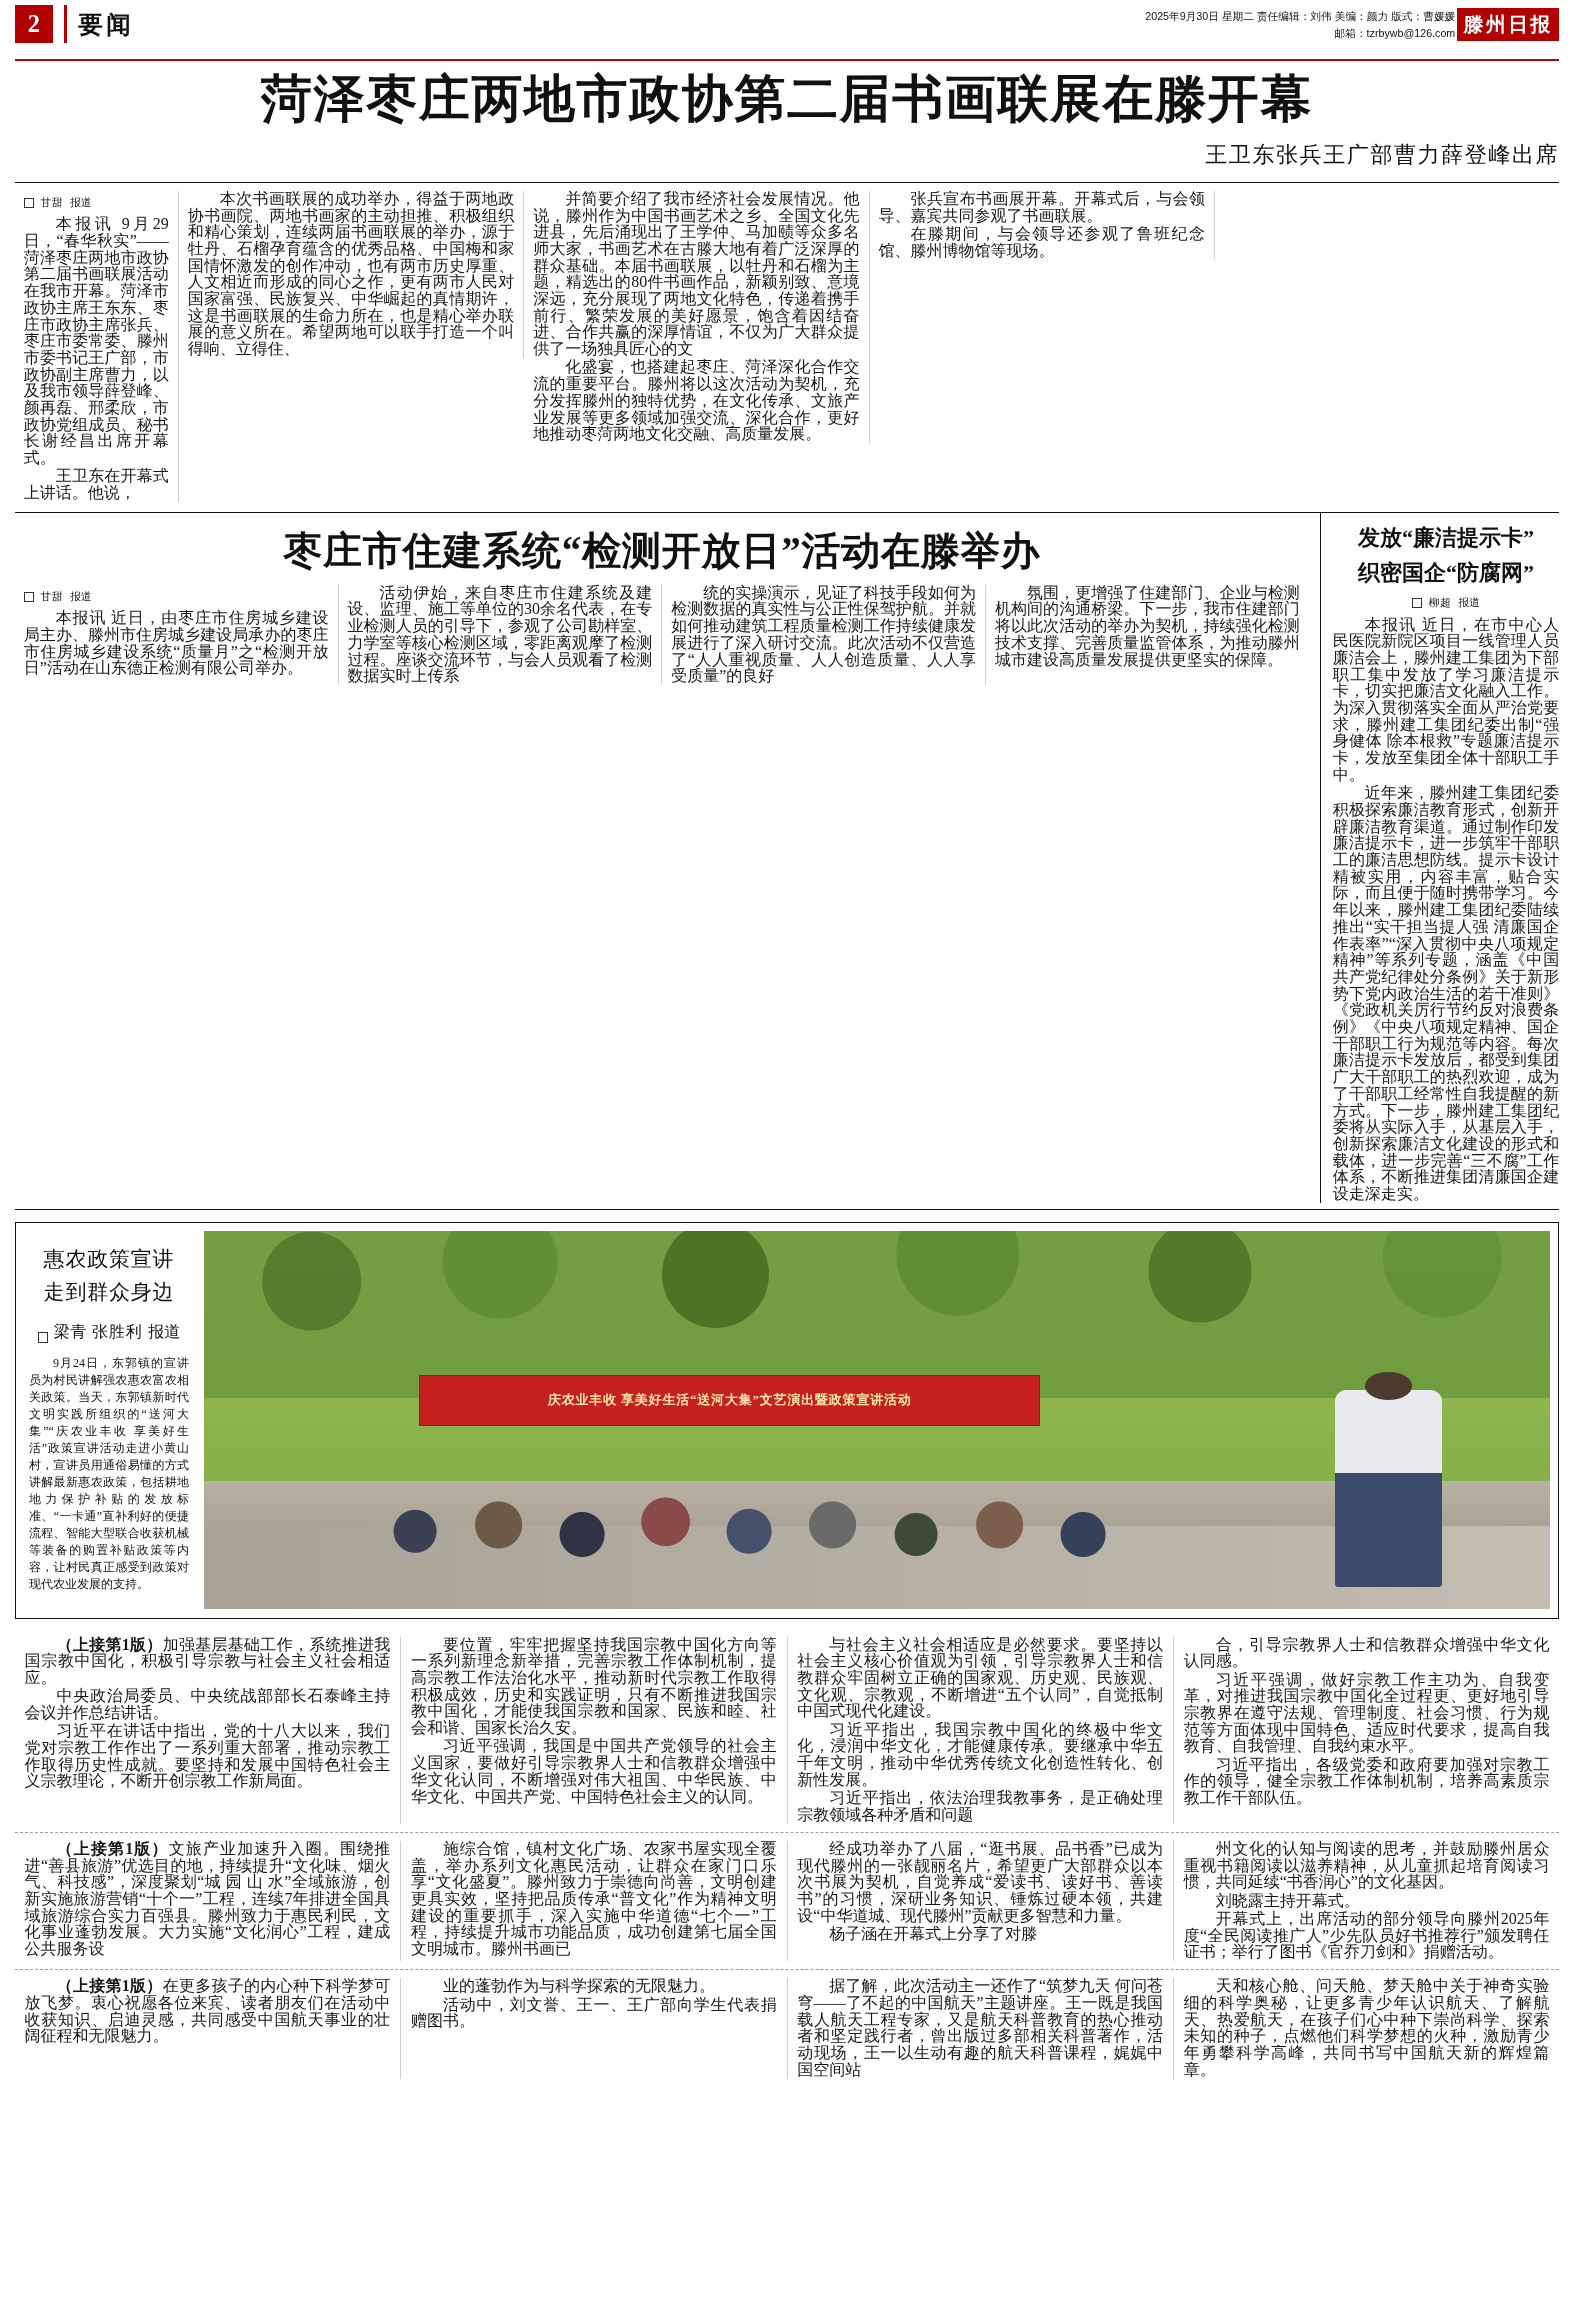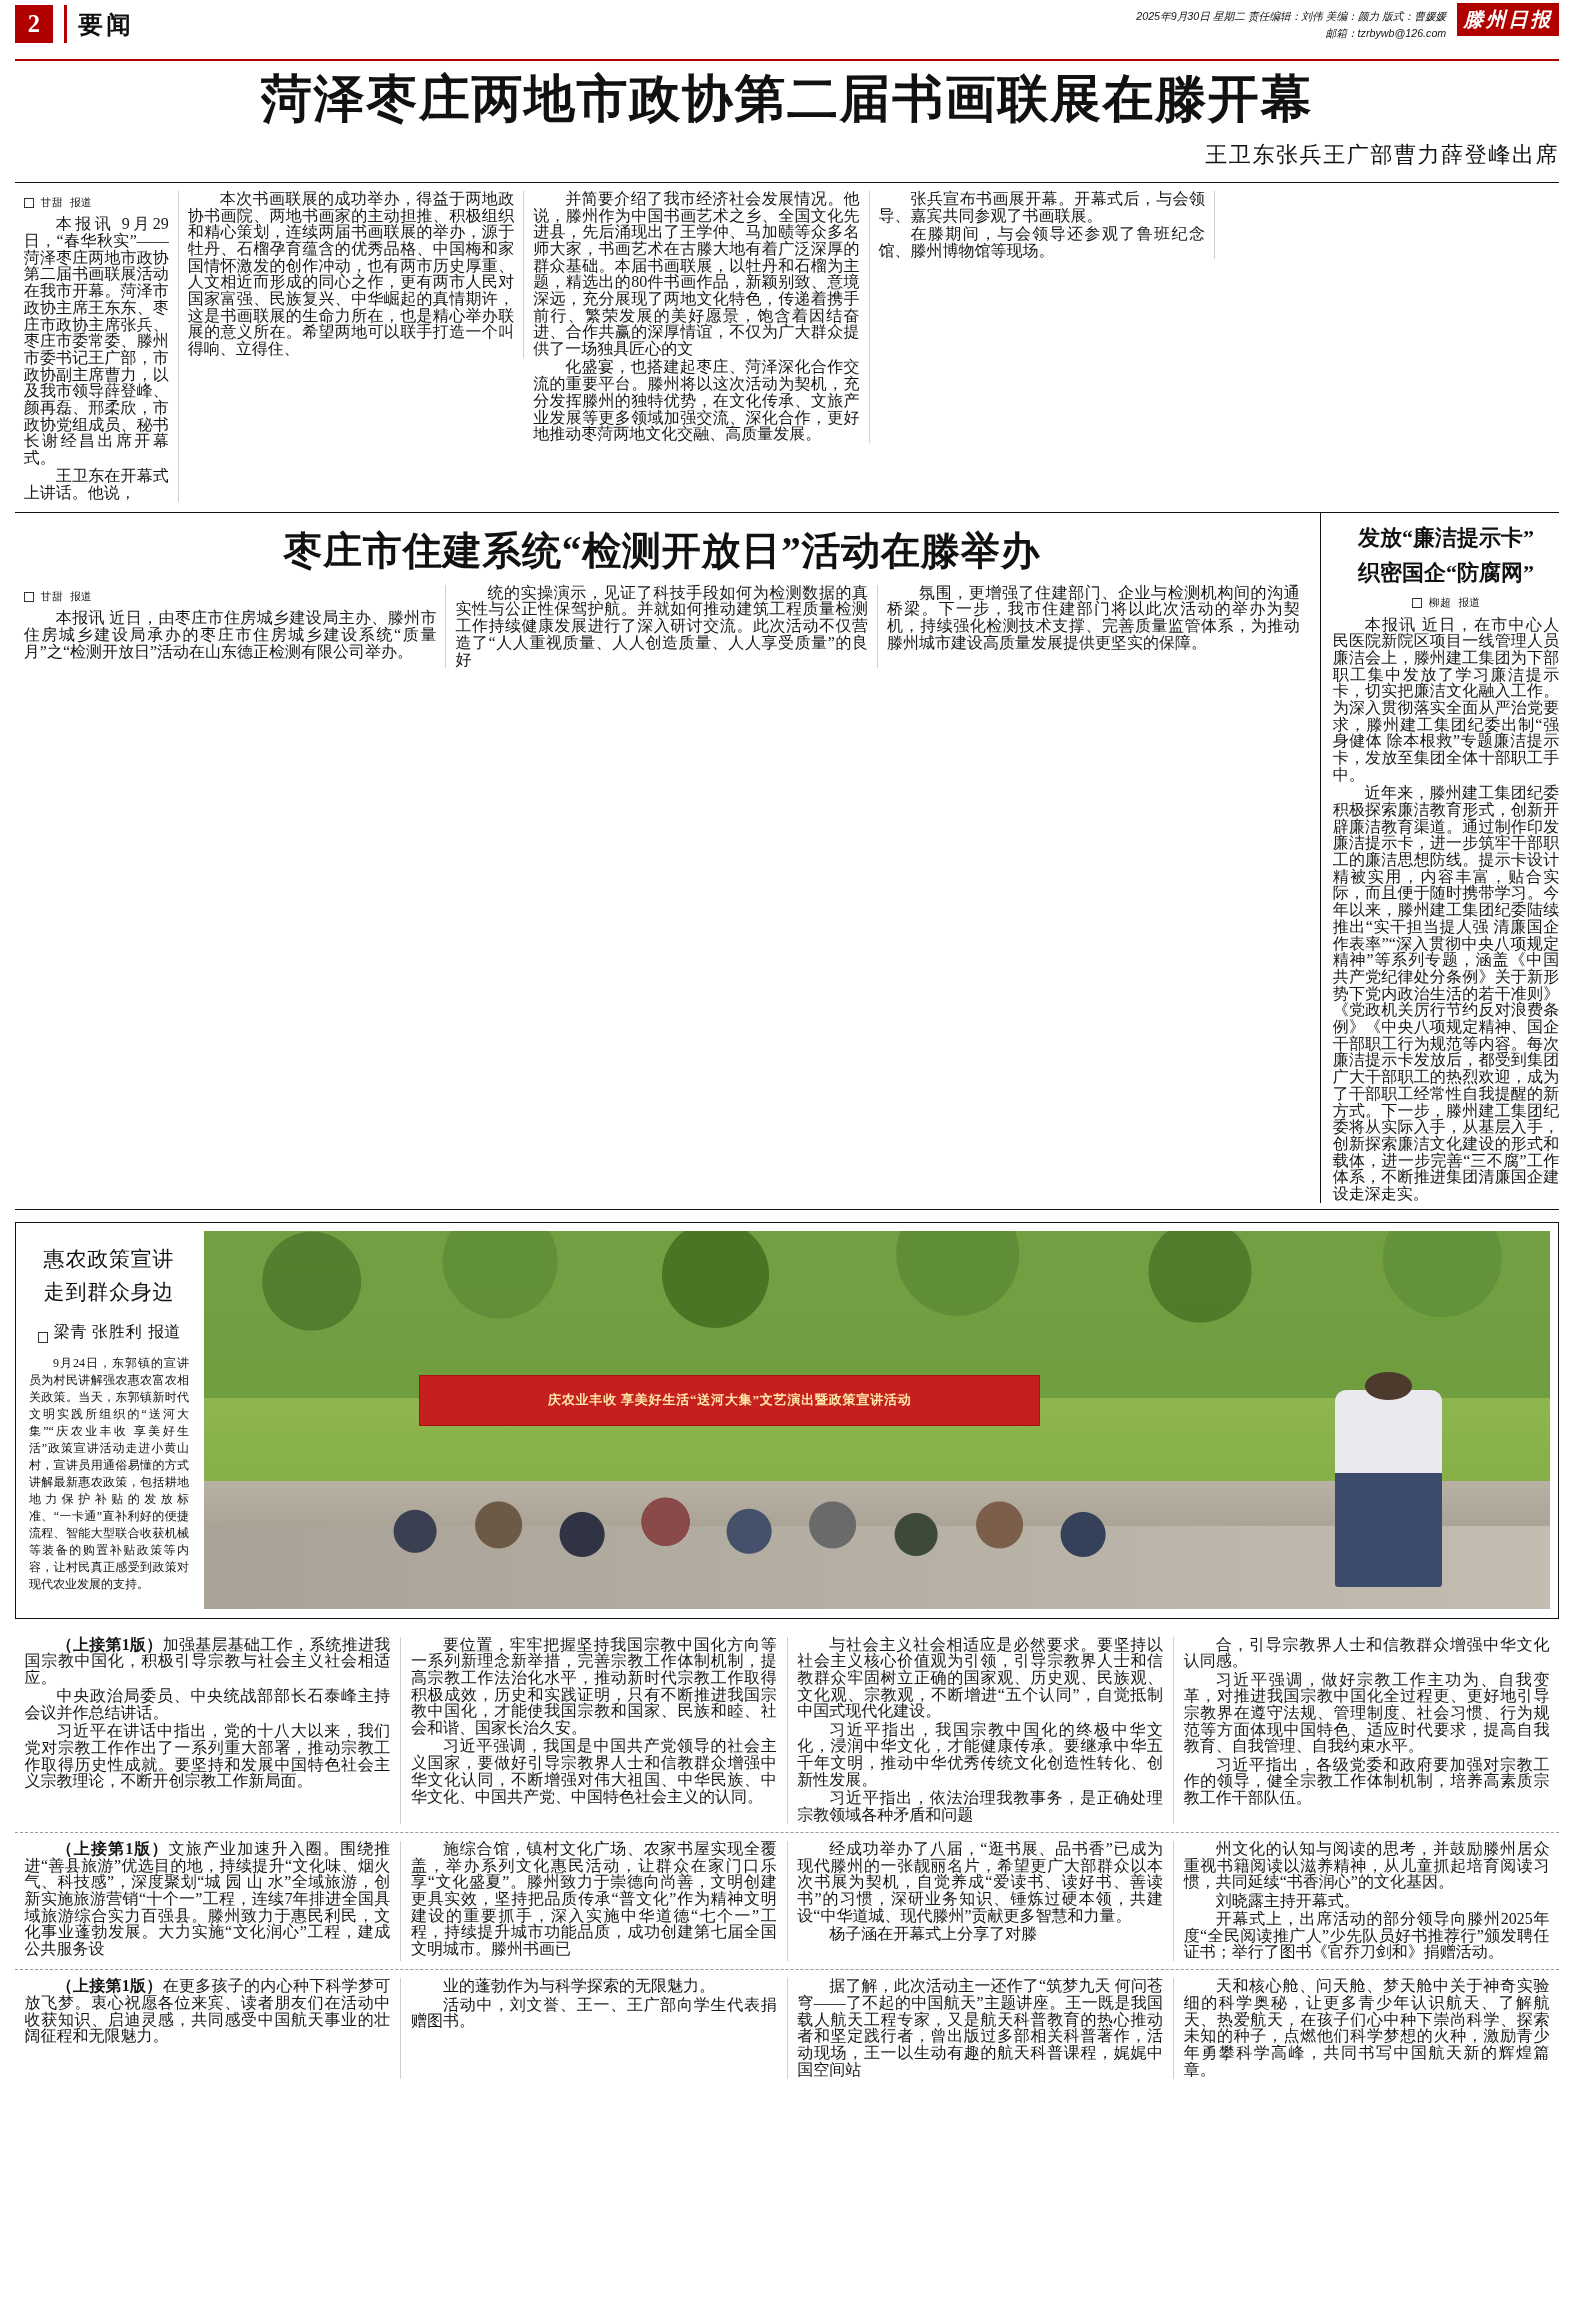--- a/index.html
+++ b/index.html
@@ -36,21 +36,21 @@
     font-family:"Liberation Serif",serif;
     margin-top:1.6px;
   }
   .mast-sep{
     width:2.5px;height:38px;background:#b00000;margin:1.6px 11.5px 0 11.5px;
   }
   .mast-section{
     font-size:24.6px;font-weight:bold;letter-spacing:3.3px;margin-top:4.9px;
   }
   .mast-right{
-    margin-left:auto;display:flex;align-items:flex-start;gap:11px;font-style:italic;
+    margin-left:auto;display:flex;align-items:flex-end;gap:2px;
   }
   .mast-info{
     font-size:10.7px;line-height:16.4px;text-align:right;padding-top:4.9px;
     font-family:"Liberation Sans",sans-serif;
   }
   .mast-info .row2{letter-spacing:0px;}
   .logo{
     background:#b00000;color:#fff;
     font-size:19.7px;font-weight:bold;letter-spacing:2.5px;
     padding:4.9px 6.6px 4.9px 6.6px;
@@ -296,20 +296,23 @@
       <div class="cols">
         <div class="col" style="flex:1 1 0;">
           <div class="byline">
             <span class="sq"></span>
             <span class="byline-name">甘甜</span>
             <span>报道</span>
           </div>
           <p class="ptext indent">本报讯  近日，由枣庄市住房城乡建设局主办、滕州市住房城乡建设局承办的枣庄市住房城乡建设系统“质量月”之“检测开放日”活动在山东德正检测有限公司举办。</p>
         </div>
         <div class="col" style="flex:1 1 0;">
+          <p class="ptext indent">活动伊始，来自枣庄市住建系统及建设、监理、施工等单位的30余名代表，在专业检测人员的引导下，参观了公司勘样室、力学室等核心检测区域，零距离观摩了检测过程。座谈交流环节，与会人员观看了检测数据实时上传系</p>
+        </div>
+        <div class="col" style="flex:1 1 0;">
           <p class="ptext indent">统的实操演示，见证了科技手段如何为检测数据的真实性与公正性保驾护航。并就如何推动建筑工程质量检测工作持续健康发展进行了深入研讨交流。此次活动不仅营造了“人人重视质量、人人创造质量、人人享受质量”的良好</p>
         </div>
         <div class="col" style="flex:1 1 0;">
           <p class="ptext indent">氛围，更增强了住建部门、企业与检测机构间的沟通桥梁。下一步，我市住建部门将以此次活动的举办为契机，持续强化检测技术支撑、完善质量监管体系，为推动滕州城市建设高质量发展提供更坚实的保障。</p>
         </div>
       </div>
     </div>
 
     <div class="sec2-right">
       <div class="head3">发放“廉洁提示卡”</div>

